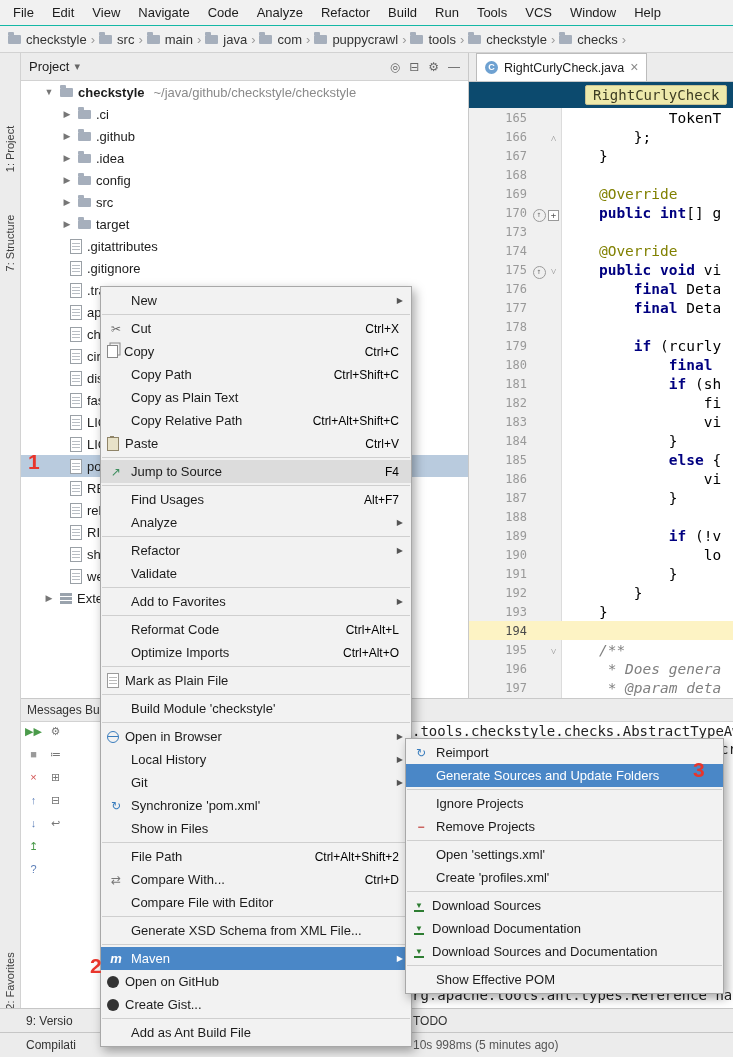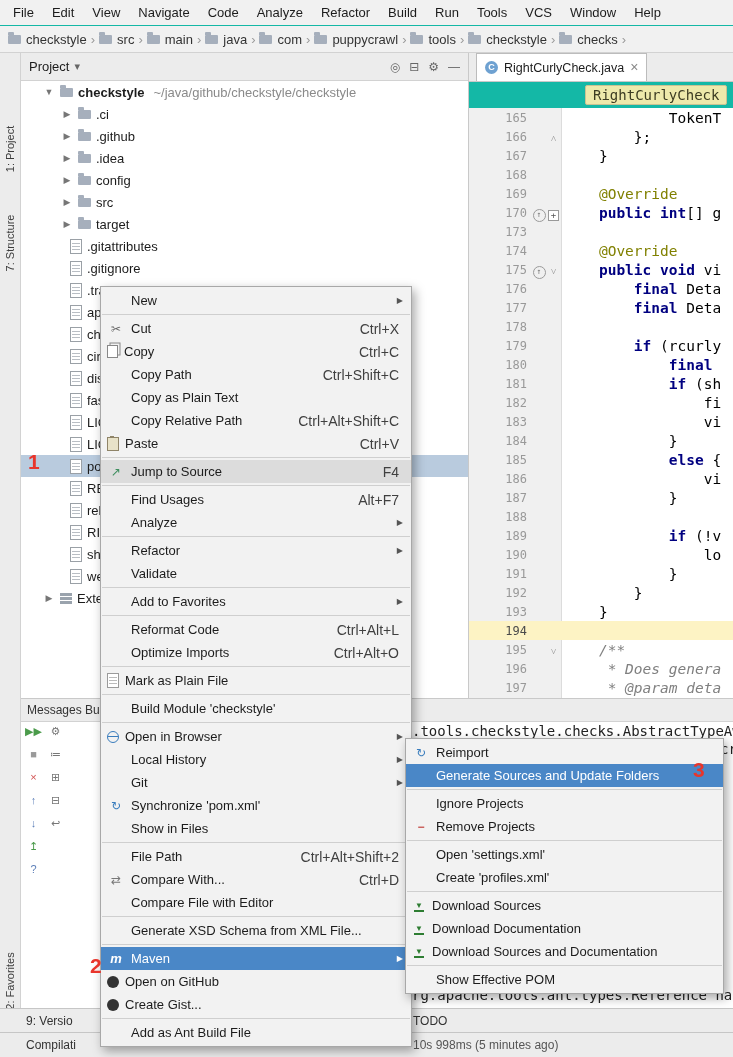--- a/index.html
+++ b/index.html
@@ -48,21 +48,21 @@
   .ico-file::after{content:"";position:absolute;left:1px;right:1px;top:3px;height:1px;background:#b9bec4;box-shadow:0 3px 0 #b9bec4,0 6px 0 #b9bec4;}
   .ico-lib{display:inline-block;width:12px;height:3px;background:#9aa3ad;box-shadow:0 4px 0 #9aa3ad,0 8px 0 #9aa3ad;margin-bottom:8px;flex:none;}
 
   
   #editor{position:absolute;left:469px;top:53px;width:264px;height:645px;background:#fff;}
   #tab-bar{height:28px;background:#ececec;border-bottom:1px solid #c9c9c9;display:flex;align-items:flex-end;padding-left:7px;}
   .tab{height:27px;background:#fff;border:1px solid #bcbcbc;border-bottom:none;display:flex;align-items:center;gap:6px;padding:0 8px;font-size:12.5px;}
   .class-ico{width:13px;height:13px;border-radius:50%;background:#6ea1d1;color:#fff;font-size:9px;font-weight:bold;
              line-height:13px;text-align:center;flex:none;}
   .tab-close{color:#888;font-size:14px;line-height:13px;}
-  #crumb-row{height:27px;background:#14b8a6;position:relative;}
+  #crumb-row{height:27px;background:#0c4a6e;position:relative;}
   #crumb-chip{position:absolute;left:116px;top:3px;background:#ede9ab;border:1px solid #c9c293;border-radius:2px;
               padding:1px 7px;font-family:"DejaVu Sans Mono",monospace;font-size:14px;color:#3c3c22;}
   #code{position:absolute;left:0;right:0;top:55px;bottom:0;background:#fff;
         font-family:"DejaVu Sans Mono",monospace;font-size:14.5px;overflow:hidden;}
   #code::before{content:"";position:absolute;left:0;top:0;bottom:0;width:92px;background:#f0f0f0;border-right:1px solid #dcdcdc;}
   .code-row{height:19px;display:flex;align-items:center;position:relative;}
   .caret-line{background:#fdf3c4;}
   .ln{width:58px;flex:none;text-align:right;color:#999;font-size:12px;padding-right:4px;}
   .caret-line .ln{color:#4a4a4a;}
   .gslot{width:16px;flex:none;text-align:center;}
@@ -99,21 +99,21 @@
   #status-msg{left:26px;color:#333;}
   #build-time{left:413px;color:#555;}
 
   
   .popup-menu{position:absolute;background:#f2f2f2;border:1px solid #a8a8a8;box-shadow:3px 4px 10px rgba(0,0,0,.35);padding:2px 0;}
   #ctx-menu{left:100px;top:286px;width:310px;z-index:10;}
   #maven-menu{left:405px;top:738px;width:317px;z-index:11;}
   .menu-item{height:23px;display:flex;align-items:center;padding:0 4px 0 6px;color:#1c1c1c;}
   .mi-icon{width:18px;flex:none;display:flex;align-items:center;justify-content:center;font-size:12px;color:#777;}
   .mi-label{margin-left:6px;white-space:nowrap;}
-  .mi-short{margin-left:auto;color:#404040;font-size:14px;padding-right:8px;white-space:nowrap;text-align:right;}
+  .mi-short{margin-left:auto;color:#000000;font-size:12px;padding-right:8px;white-space:nowrap;text-align:right;}
   .mi-arrow{margin-left:auto;font-size:8px;color:#555;padding-right:4px;}
   .menu-item.sel{background:#4a87c7;}
   .menu-item.sel .mi-label,.menu-item.sel .mi-short,.menu-item.sel .mi-arrow,.menu-item.sel .mi-icon{color:#fff;}
   .menu-item.hov{background:#dcdcdc;}
   .menu-sep{height:1px;background:#cfcfcf;margin:2px 1px;}
 
   .ic-cut{color:#666;}
   .ic-sync{color:#3a7dbd;}
   .ic-compare{color:#777;}
   .ic-jump{color:#3f8f5f;}

